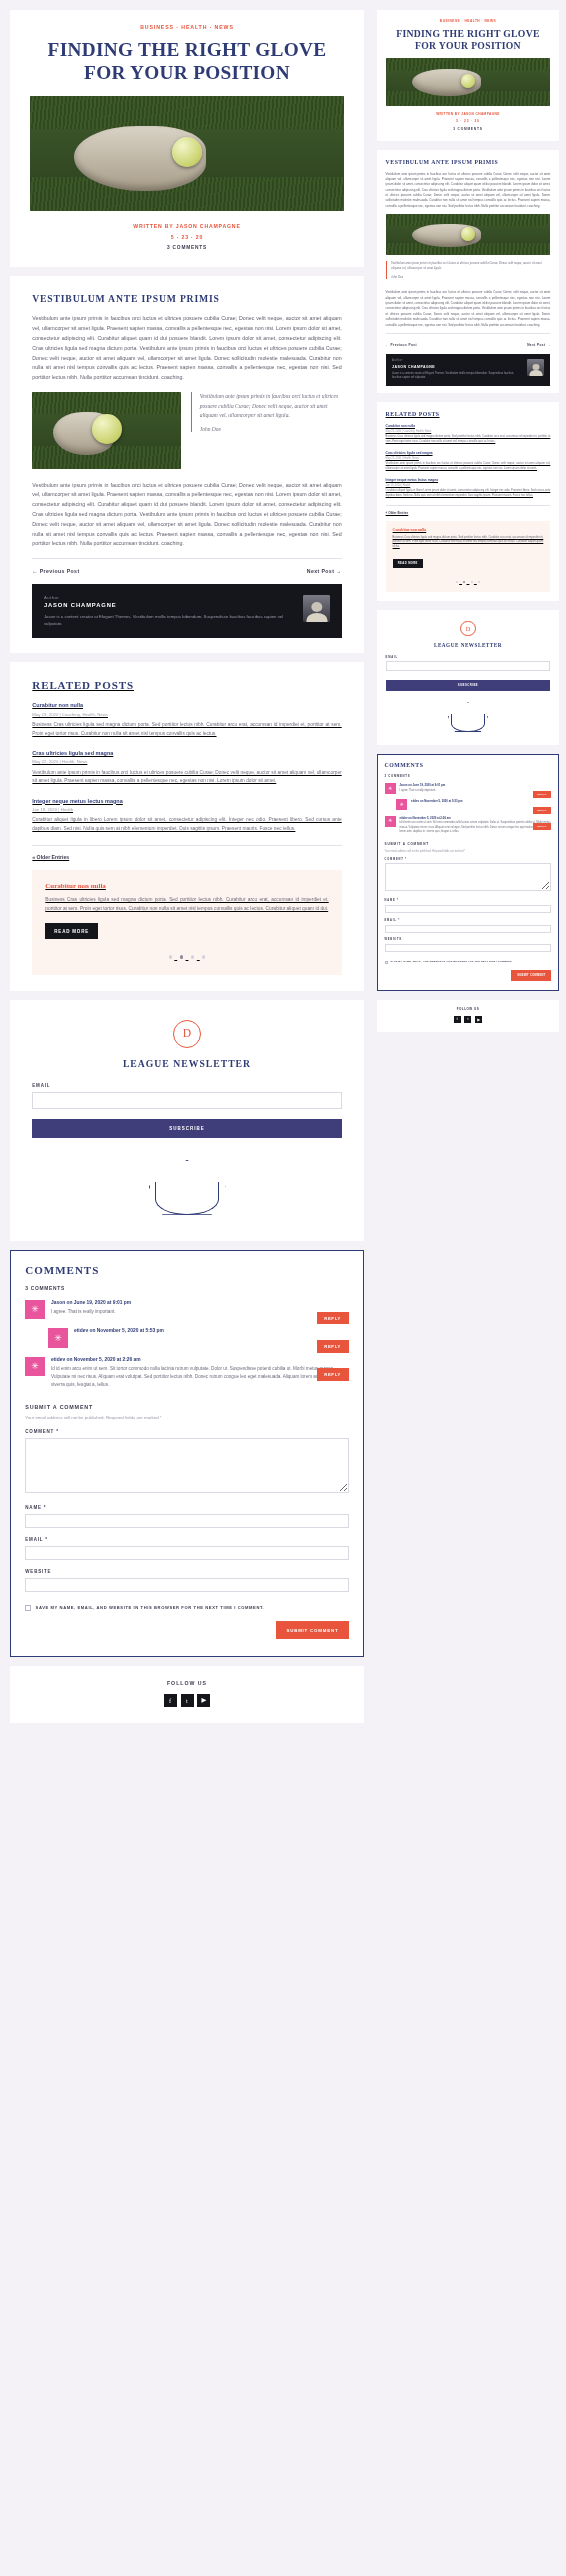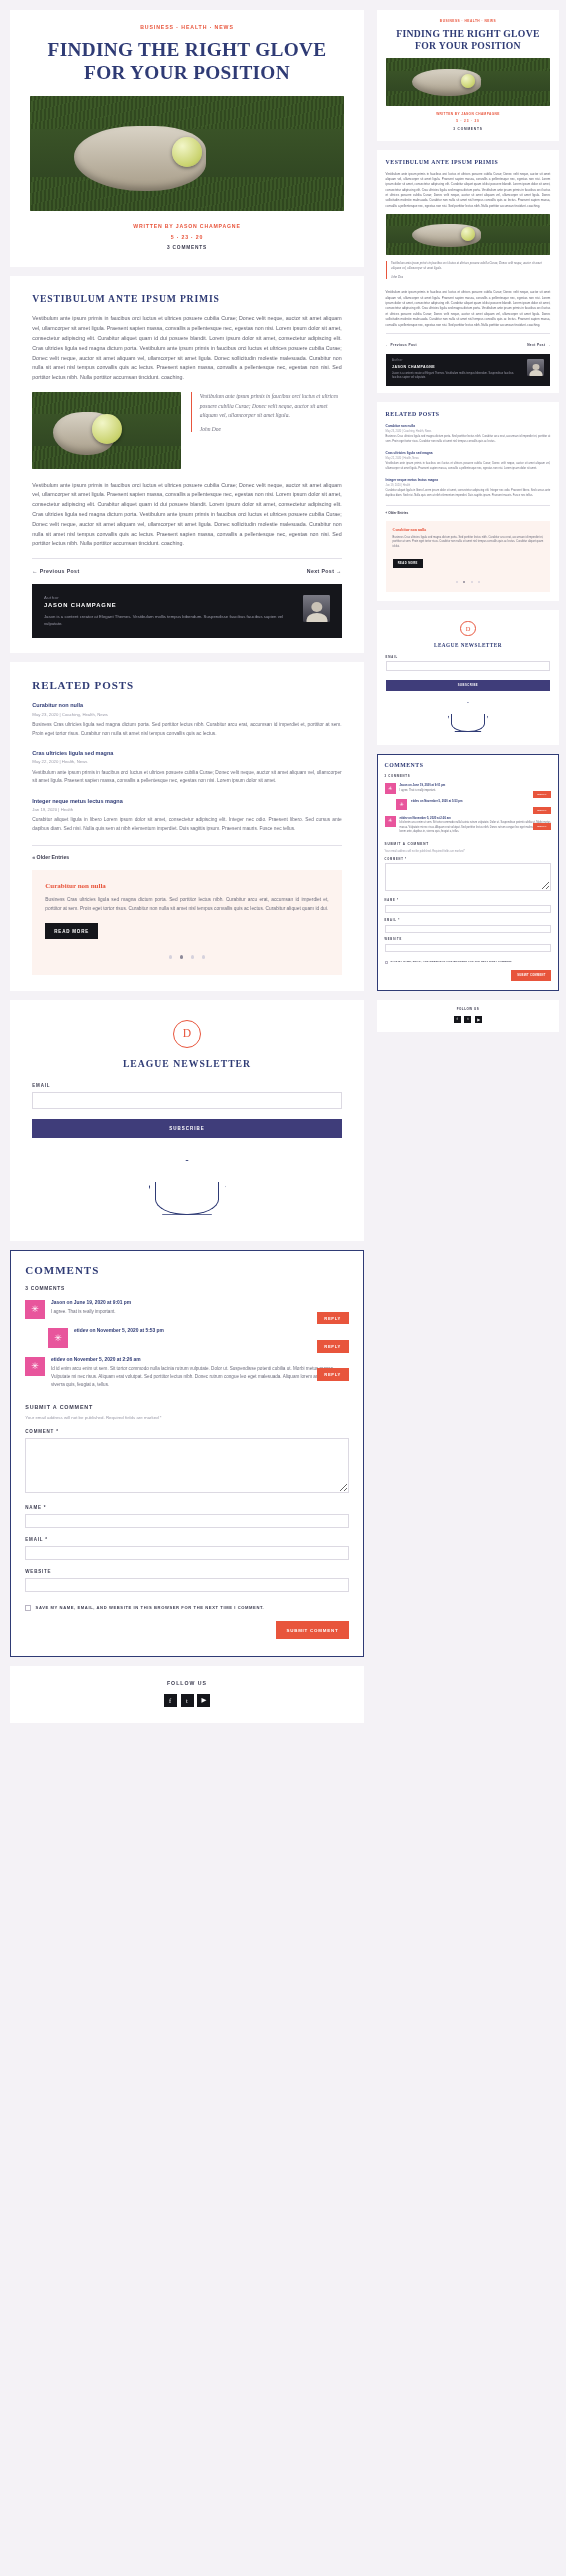--- a/index.html
+++ b/index.html
@@ -230,21 +230,21 @@
     background:#c9c2b6;
   }
   .ab-avatar:before {
     content:""; position:absolute; left:50%; bottom:-18%;
     transform: translateX(-50%);
     width: 78%; height: 52%; border-radius:50% 50% 0 0;
     background:#d9d3c6;
   }
 
   
-  .related { padding: 16.7px 22px 16.7px 22px; }
+  .related { padding: 16.7px 22px 16.7px 22px; text-decoration: underline; }
   .mob .related { padding: 9px 9px 9px 9px; }
   .h2-related {
     font-family: "Liberation Serif", serif;
     font-weight: bold; color:#2f3b75;
     font-size: 11px; letter-spacing: 0.9px;
     text-transform: uppercase; margin-bottom: 11.6px;
   }
   .mob .h2-related { font-size: 5.8px; letter-spacing:0.5px; margin-bottom: 6.4px;}
 
   .rp-item { margin-bottom: 11.6px; }

